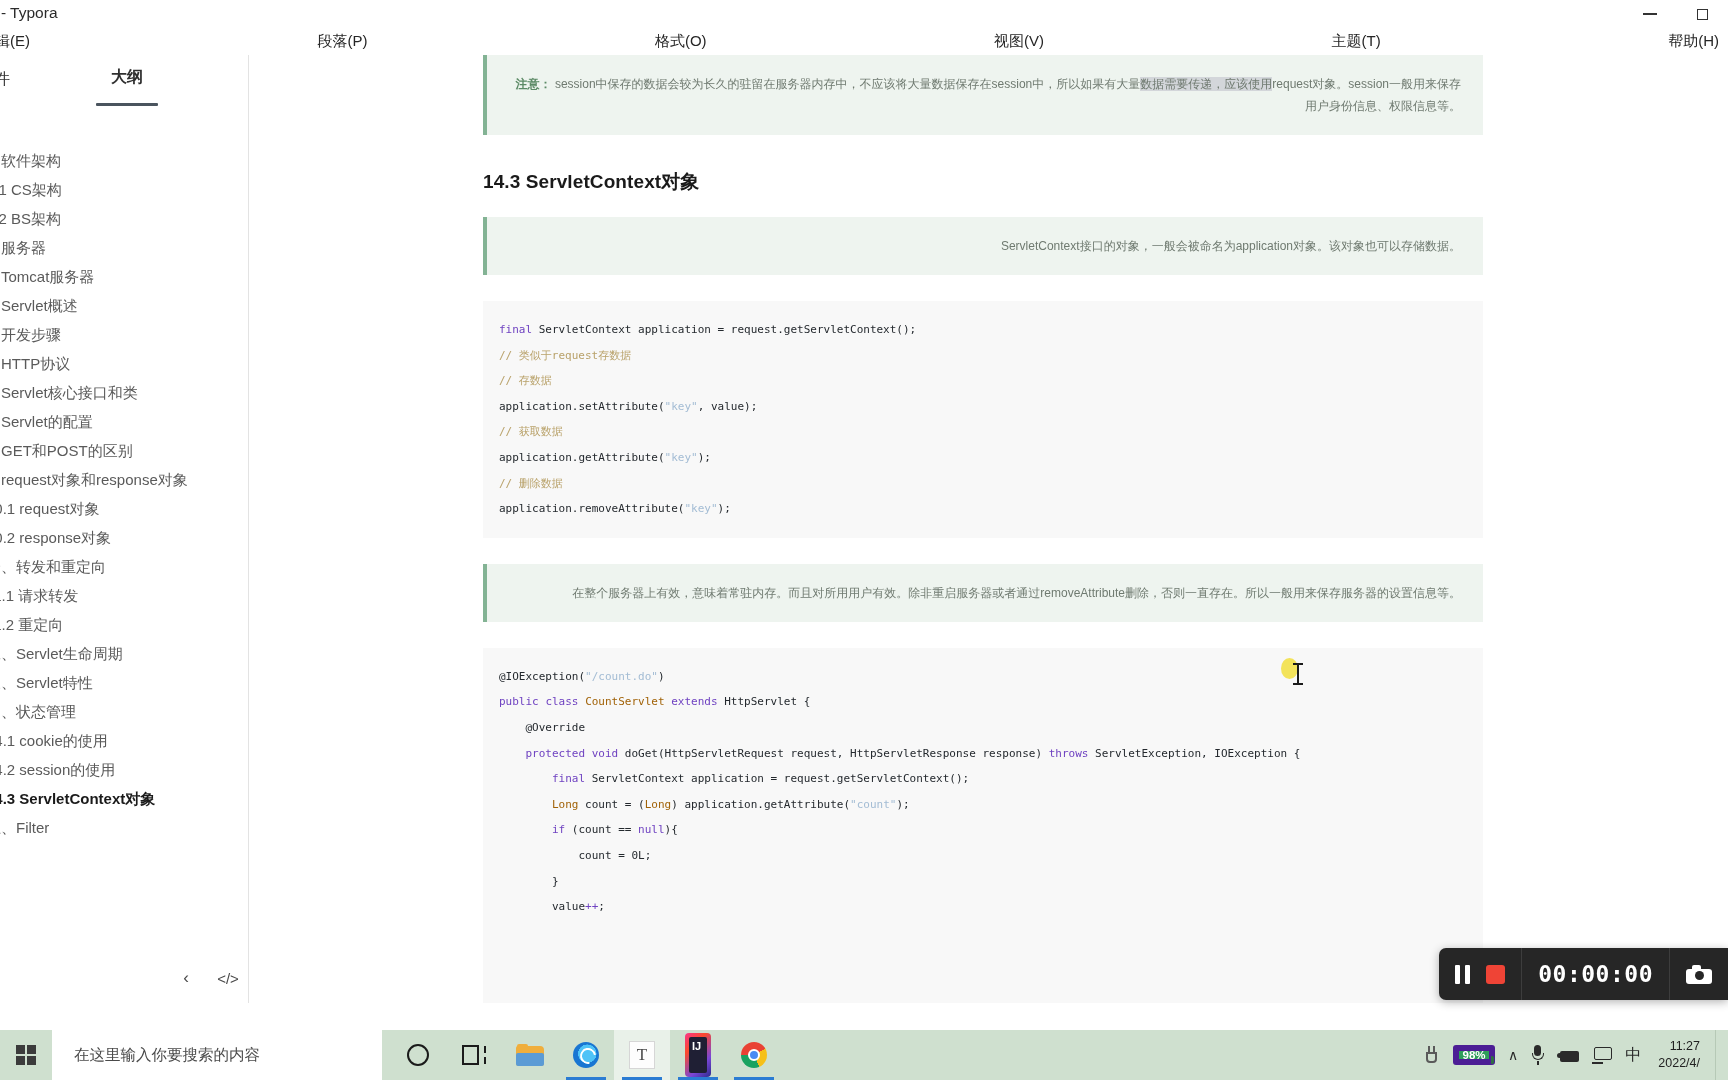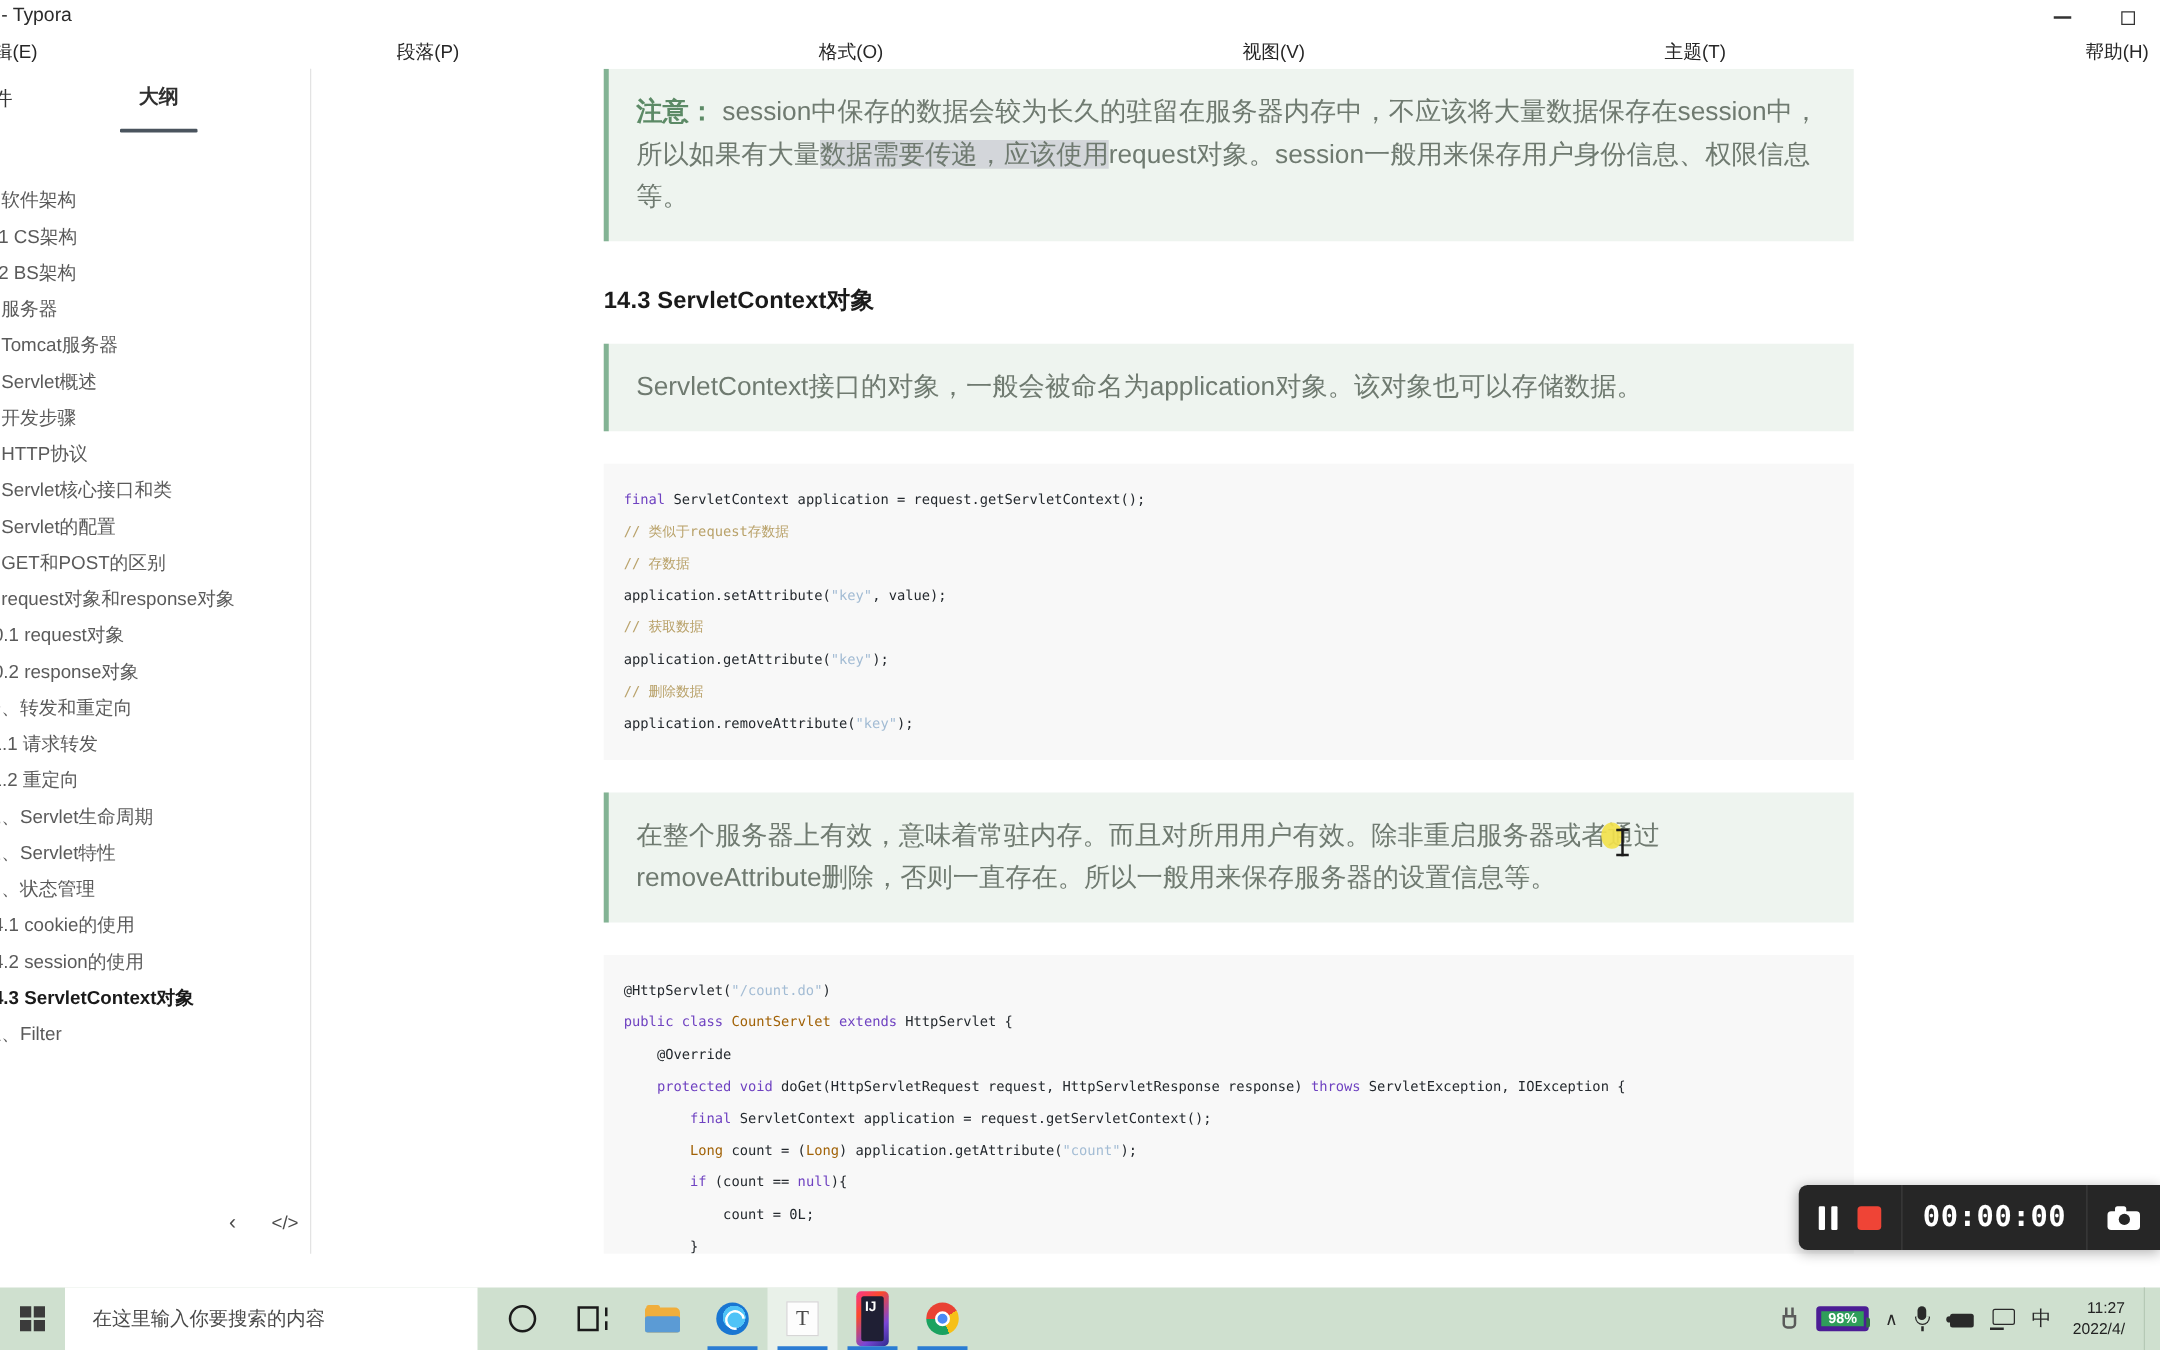--- a/index.html
+++ b/index.html
@@ -94,22 +94,23 @@
     position: absolute; left: 0; top: 0; width: 100%;
     padding: 0;
   }
 
   .quote {
     position: relative; margin: 0 0 0 233px; width: 1000px;
     background: #eef4ef; border-left: 4px solid #83b394;
     padding: 18px 22px 18px 22px;
   }
   .quote p {
-    font-size: 21px; line-height: 34px; color: #6f7a70;
+    font-size: 12px; line-height: 22px; color: #6f7a70;
     font-family: "Liberation Sans", sans-serif;
+    text-align: right;
   }
   .quote .lead { color: #5c8a66; font-weight: bold; }
   .sel { background: #d3d6da; }
 
   h3.heading {
     margin: 34px 0 0 233px; font-size: 19px; color: #1a1a1a; font-weight: bold;
     letter-spacing: 0.1px;
   }
 
   .code {
@@ -210,21 +211,21 @@
   .chrome { width: 26px; height: 26px; border-radius: 50%; position: relative; overflow: hidden;
             background: conic-gradient(from -60deg, #e94234 0 120deg, #f6c018 120deg 215deg, #1aa260 215deg 330deg, #e94234 330deg 360deg); }
   .chrome .c-in { position: absolute; left: 7px; top: 7px; width: 12px; height: 12px; border-radius: 50%; background: #4a8af4; border: 2px solid #fff; box-sizing: border-box; }
 
   .tray { margin-left: auto; display: flex; align-items: center; height: 50px; padding-right: 6px; gap: 13px; }
   .tray-icon { display: flex; align-items: center; justify-content: center; color: #2a2a2a; }
   .plug { position: relative; width: 17px; height: 19px; }
   .plug .pb { position: absolute; left: 3px; top: 6px; width: 11px; height: 11px; border: 2px solid #5a5a5a; border-radius: 0 0 4px 4px; }
   .plug .p1 { position: absolute; left: 5px; top: 0; width: 2px; height: 7px; background: #5a5a5a; }
   .plug .p2 { position: absolute; left: 10px; top: 0; width: 2px; height: 7px; background: #5a5a5a; }
-  .battery { position: relative; width: 42px; height: 20px; border: 4px solid #4c1d95; border-radius: 3px; background: #2f9e5a;
+  .battery { position: relative; width: 42px; height: 20px; border: 6px solid #4c1d95; border-radius: 3px; background: #2f9e5a;
              display: flex; align-items: center; justify-content: center; }
   .battery::after { content: ""; position: absolute; right: -5px; top: 5px; width: 3px; height: 8px; background: #2e6f43; border-radius: 0 2px 2px 0; }
   .battery span { font-size: 11.5px; color: #fff; font-weight: bold; font-family: "Liberation Sans", sans-serif; }
   .chev { font-size: 14px; color: #2a2a2a; }
   .mic { position: relative; width: 13px; height: 20px; }
   .mic .cap { position: absolute; left: 3px; top: 0; width: 7px; height: 11px; background: #2a2a2a; border-radius: 4px; }
   .mic .arc { position: absolute; left: 0.5px; top: 8px; width: 12px; height: 7px; border: 1.8px solid #2a2a2a; border-top: none; border-radius: 0 0 7px 7px; }
   .mic .st { position: absolute; left: 5.5px; bottom: 0; width: 2px; height: 4px; background: #2a2a2a; }
   .netic { position: relative; width: 22px; height: 15px; }
   .netic .b { position: absolute; left: 3px; top: 3px; width: 19px; height: 11px; background: #2a2a2a; border-radius: 2px; }
@@ -321,21 +322,21 @@
 <span class="cmt">// 获取数据</span>
 <span class="num">application.getAttribute(</span><span class="str">"key"</span><span class="num">);</span>
 <span class="cmt">// 删除数据</span>
 <span class="num">application.removeAttribute(</span><span class="str">"key"</span><span class="num">);</span>
 </div>
 
       <div class="quote" style="margin-top:26px;">
         <p>在整个服务器上有效，意味着常驻内存。而且对所用用户有效。除非重启服务器或者通过removeAttribute删除，否则一直存在。所以一般用来保存服务器的设置信息等。</p>
       </div>
 
-      <div class="code" id="code-two"><span class="num">@HttpServlet(</span><span class="str">"/count.do"</span><span class="num">)</span>
+      <div class="code" id="code-two"><span class="num">@IOException(</span><span class="str">"/count.do"</span><span class="num">)</span>
 <span class="kw">public</span><span class="num"> </span><span class="kw">class</span><span class="num"> </span><span class="typ">CountServlet</span><span class="num"> </span><span class="kw">extends</span><span class="num"> HttpServlet {</span>
 <span class="num">    @Override</span>
 <span class="num">    </span><span class="kw">protected</span><span class="num"> </span><span class="kw">void</span><span class="num"> doGet(HttpServletRequest request, HttpServletResponse response) </span><span class="kw">throws</span><span class="num"> ServletException, IOException {</span>
 <span class="num">        </span><span class="kw">final</span><span class="num"> ServletContext application = request.getServletContext();</span>
 <span class="num">        </span><span class="typ">Long</span><span class="num"> count = (</span><span class="typ">Long</span><span class="num">) application.getAttribute(</span><span class="str">"count"</span><span class="num">);</span>
 <span class="num">        </span><span class="kw">if</span><span class="num"> (count == </span><span class="kw">null</span><span class="num">){</span>
 <span class="num">            count = </span><span class="num">0L</span><span class="num">;</span>
 <span class="num">        }</span>
 <span class="num">        value</span><span class="kw">++</span><span class="num">;</span>
 

